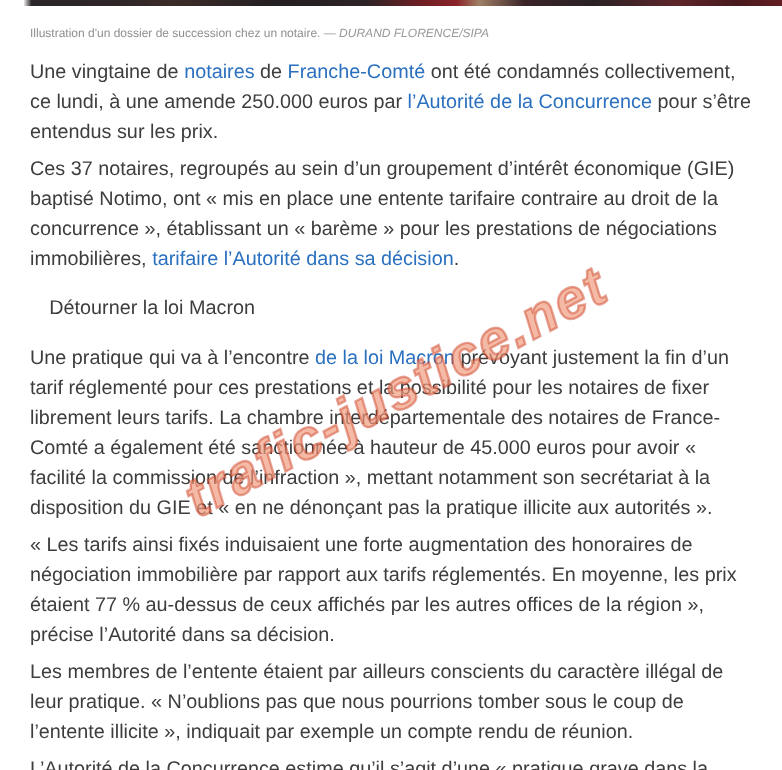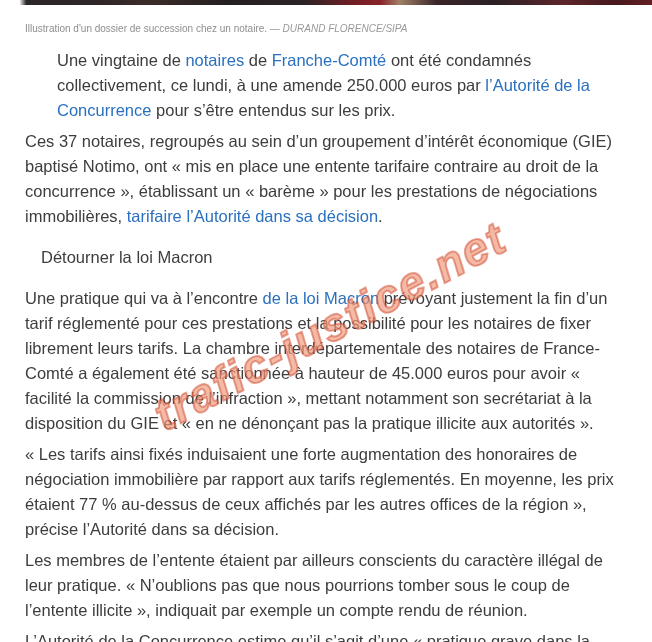--- a/index.html
+++ b/index.html
@@ -26,21 +26,21 @@
     font-size:10px;line-height:17px;color:var(--caption);
     white-space:nowrap;overflow:hidden;
   }
   .caption .credit{font-style:italic;color:#989898;}
   .content{
     margin:0 22px 0 25px;
     color:var(--body-text);
     font-size:16.5px;line-height:25px;
   }
   .content p{margin:0 0 6px 0;}
-  .content p.first{margin-top:11px;margin-left:32px;}
+  .content p.first{margin-top:11px;}
   .content h2{
     margin:16px;padding:0;
     font-size:16.5px;line-height:25px;font-weight:normal;color:var(--body-text);
   }
   a.lnk{color:var(--link);text-decoration:none;cursor:pointer;}
   .watermark{
     position:absolute;left:330px;top:326px;
     transform:translate(-50%,-50%) rotate(-28deg);
     font-size:46px;font-weight:bold;font-style:italic;
     letter-spacing:2px;white-space:nowrap;

